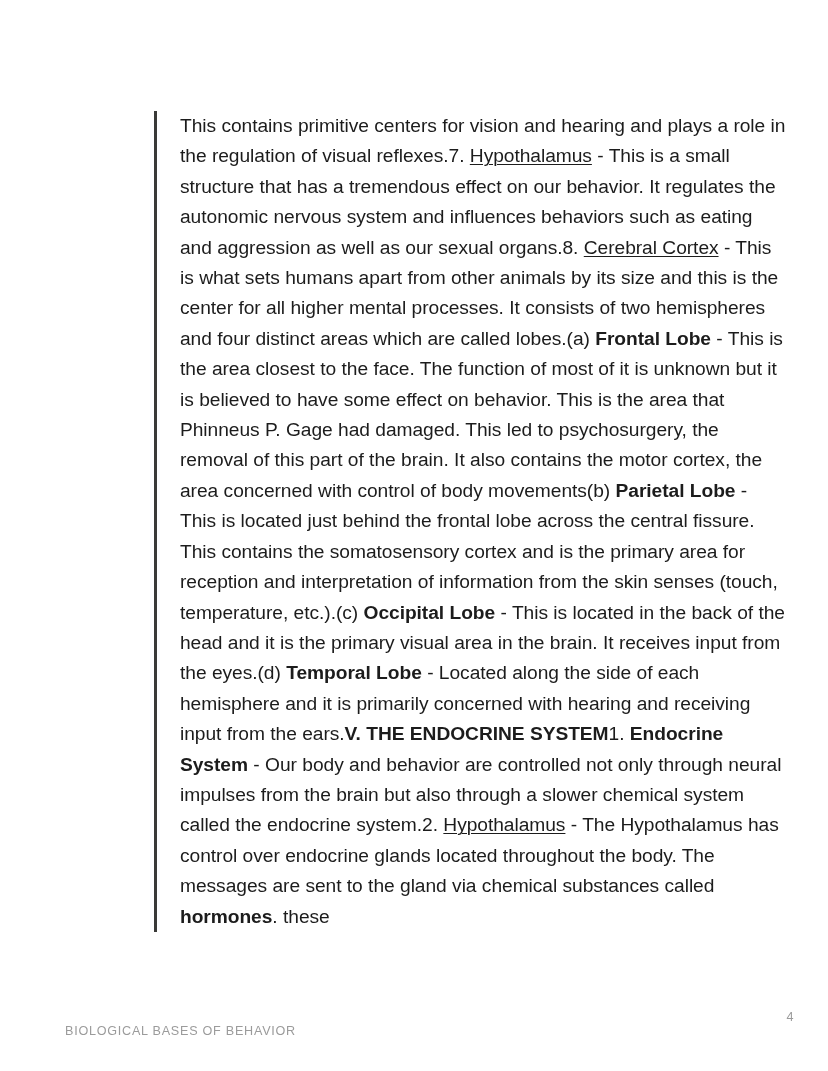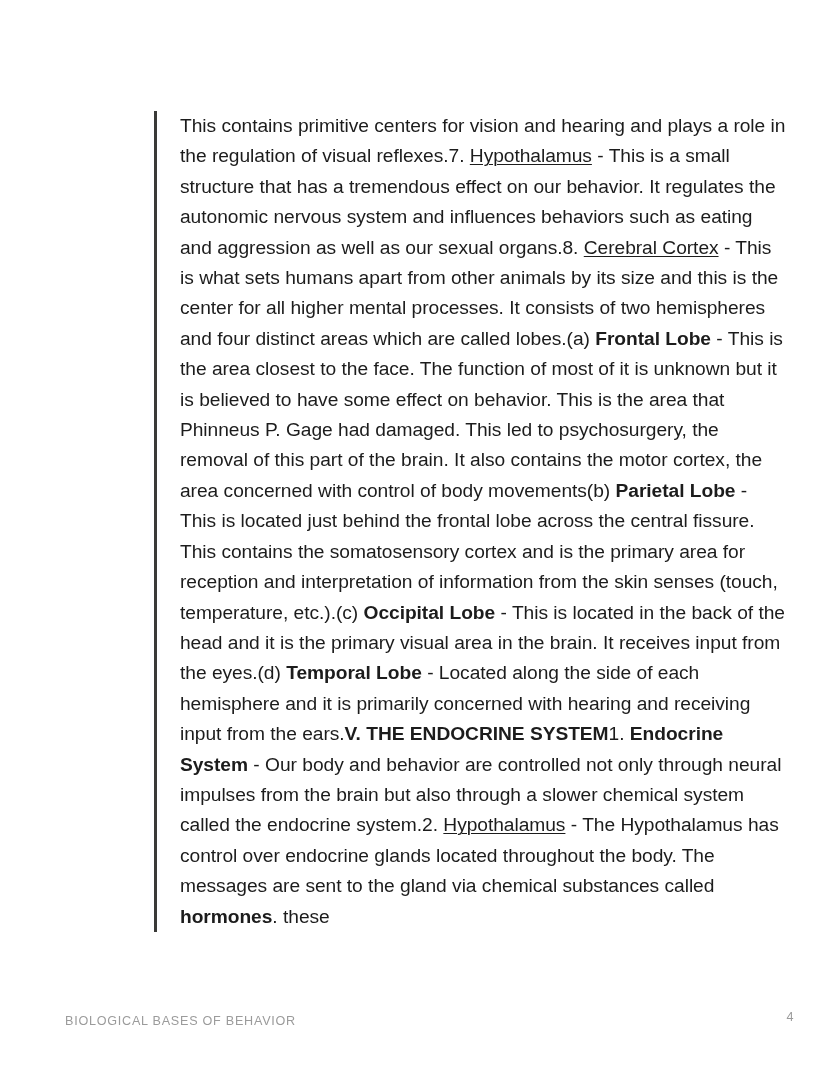--- a/index.html
+++ b/index.html
@@ -61,21 +61,21 @@
   #footer {
     position: absolute;
     left: 0;
     top: 1006px;
     width: 828px;
     height: 28px;
   }
   #footer-title {
     position: absolute;
     left: 48px;
-    top: 8px;
+    top: 18px;
     font-size: 12.6px;
     letter-spacing: 0.75px;
     color: #9b9b9b;
     white-space: nowrap;
   }
   #footer-pagenum {
     position: absolute;
     left: 760px;
     top: 4px;
     width: 26px;

